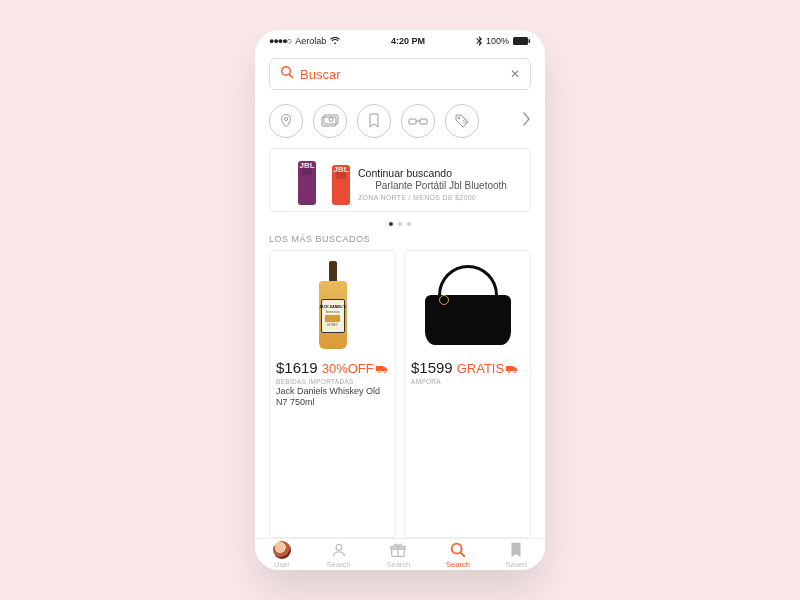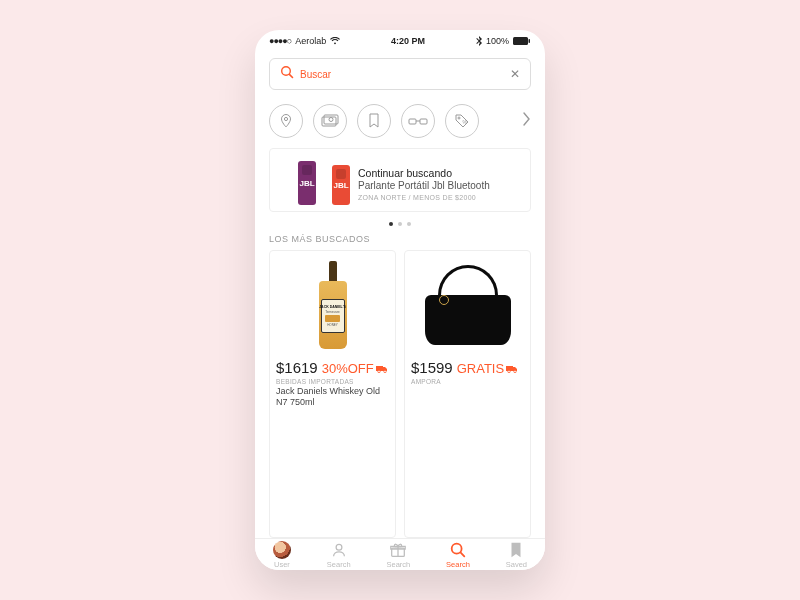--- a/index.html
+++ b/index.html
@@ -43,21 +43,21 @@
   .search {
     display: flex; align-items: center;
     border: 1px solid #ddd;
     border-radius: 6px;
     padding: 6px 10px;
     gap: 6px;
   }
   .search svg { flex-shrink: 0; }
   .search input {
     border: none; outline: none; flex: 1;
-    font-size: 10px; color: #4d7c0f;
+    font-size: 13px; color: #4d7c0f;
     background: transparent;
   }
   .search input::placeholder { color: #ff5a2c; }
   .clear { color: #888; font-size: 12px; cursor: pointer; }
   
   .cats {
     display: flex; align-items: center; gap: 10px;
     padding: 8px 14px 6px;
   }
   .cat {
@@ -75,34 +75,34 @@
     display: flex; gap: 8px; padding: 6px;
     align-items: center;
   }
   .jbl-thumb {
     width: 74px; height: 50px;
     position: relative; flex-shrink: 0;
     display: flex; align-items: flex-end;
   }
   .jbl-box {
     width: 34px; height: 40px; border-radius: 3px;
-    display: flex; align-items: center; justify-content: center;
+    display: flex; justify-content: center;
     color: #fff; font-size: 8px; font-weight: bold;
     position: relative;
     margin-left: 22px;
   }
   .jbl-box.purple { background: #7a2e6e; margin-right: -6px; z-index: 1; height: 44px; }
   .jbl-box.red { background: #e94b35; z-index: 2; }
   .jbl-box::before {
     content:""; position:absolute; top:4px; left:4px; right:4px; height:10px;
     background: rgba(0,0,0,0.15); border-radius:2px;
   }
   .cont-text { flex: 1; min-width: 0; margin-top: 8px; }
   .cont-title { font-size: 10.5px; font-weight: 500; color: #222; }
-  .cont-name  { font-size: 10px; color: #555; line-height: 1.15; margin-top: 1px; }
+  .cont-name  { font-size: 10px; color: #555; line-height: 1.15; margin-top: 1px; text-align: center; }
   .cont-meta  { font-size: 7px; color: #aaa; letter-spacing: 0.3px; margin-top: 2px; text-transform: uppercase; }
   
   .page-dots { display: flex; gap: 5px; justify-content: center; padding: 4px 0 8px; }
   .dot { width: 4px; height: 4px; border-radius: 50%; background: #ccc; }
   .dot.active { background: #333; }
   
   .sec-title { font-size: 9px; letter-spacing: 0.5px; color: #999; padding: 0 14px 6px; }
   .grid {
     display: flex; gap: 8px; padding: 0 14px;
     flex: 1; overflow: hidden;

